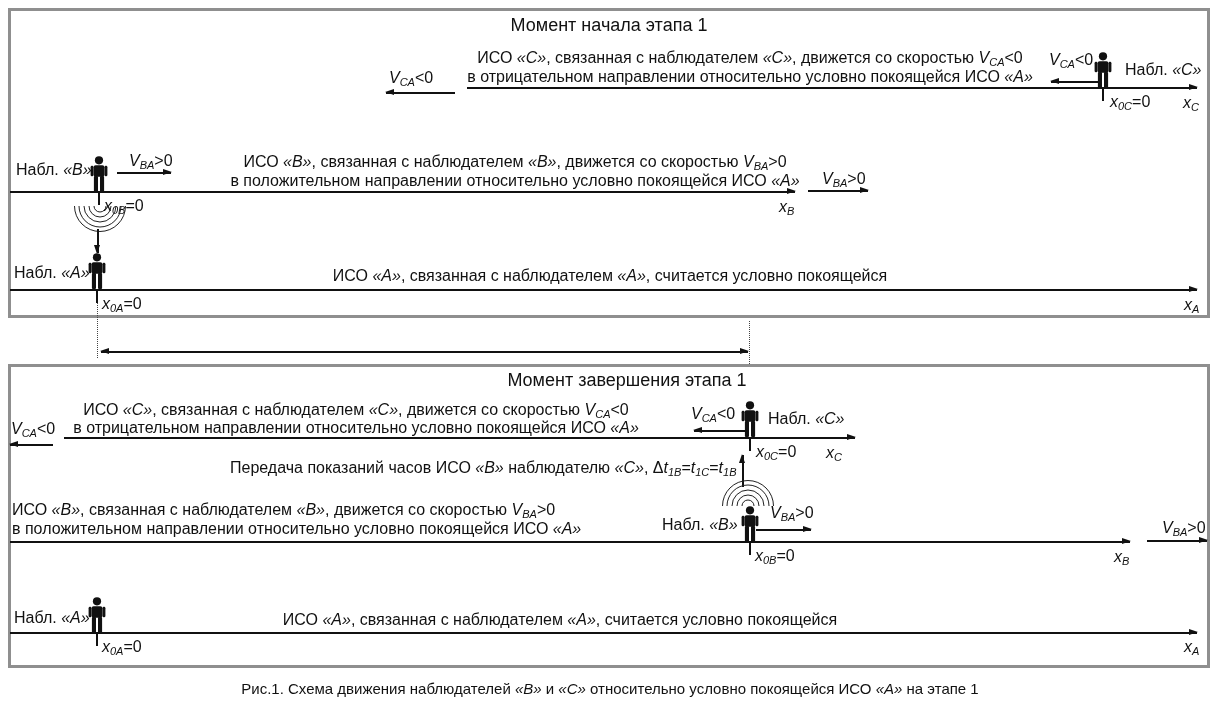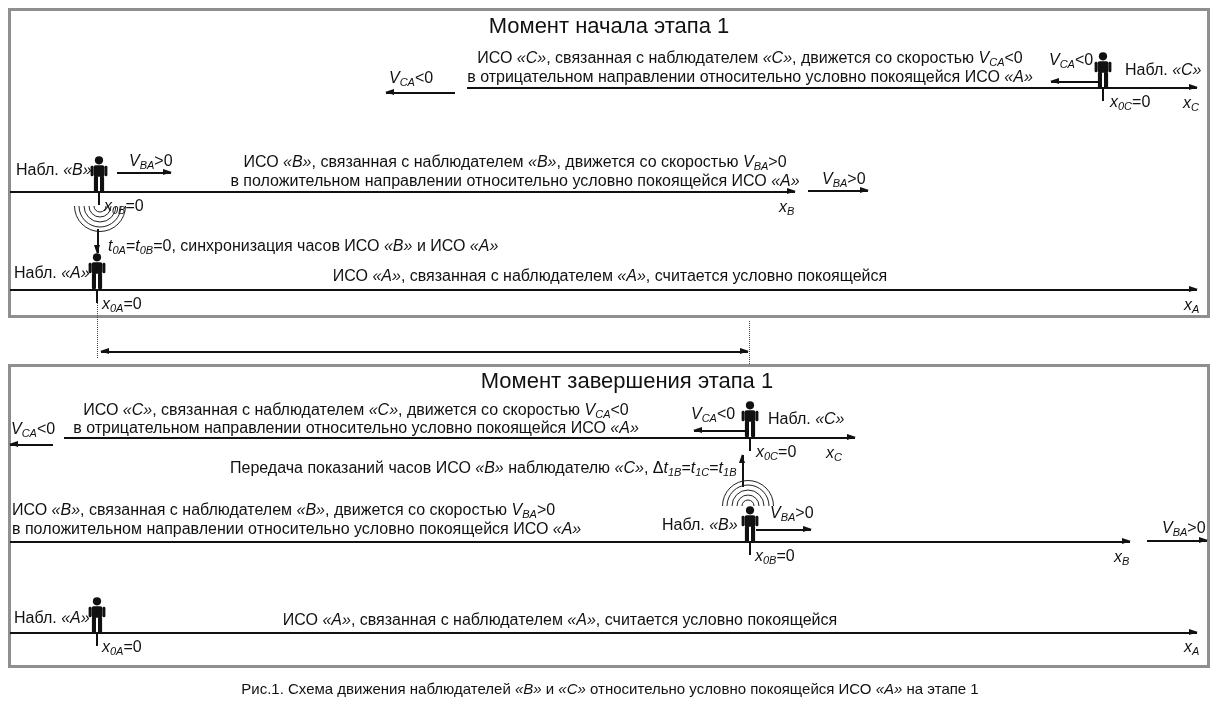--- a/index.html
+++ b/index.html
@@ -3,21 +3,21 @@
 <meta charset="utf-8">
 <style>
   html,body{margin:0;padding:0;background:#fff}
   .stage{position:relative;width:1220px;height:710px;background:#fff;overflow:hidden;
          font-family:"Liberation Sans",sans-serif;color:#111}
   .panel{position:absolute;border:3px solid #8f8f8f;background:#fff}
   .t{position:absolute;white-space:nowrap;font-size:16px;line-height:19px}
   .t sub{font-size:11px;line-height:0;vertical-align:-3px}
   .ctr{text-align:center}
   .rgt{}
-  .title{font-size:22px}
+  .title{font-size:18px}
   .caption{font-size:15px}
   
   .ln{position:absolute;height:1.5px;background:#111}
   .ln.ar::after{content:"";position:absolute;right:-1px;top:-3.2px;width:0;height:0;
     border-left:9px solid #111;border-top:3.9px solid transparent;border-bottom:3.9px solid transparent}
   .ln.al::before{content:"";position:absolute;left:-1px;top:-3.2px;width:0;height:0;
     border-right:9px solid #111;border-top:3.9px solid transparent;border-bottom:3.9px solid transparent}
   
   .vln{position:absolute;width:1.5px;background:#111}
   .vln.au::before{content:"";position:absolute;top:-1px;left:-3.2px;width:0;height:0;
@@ -94,21 +94,20 @@
     <svg width="60" height="26" viewBox="0 0 60 26" fill="none" stroke="#222" stroke-width="1">
       <path d="M24 0 A6 6 0 0 0 36 0"></path>
       <path d="M19 0 A11 11 0 0 0 41 0"></path>
       <path d="M14 0 A16 16 0 0 0 46 0"></path>
       <path d="M9 0 A21 21 0 0 0 51 0"></path>
       <path d="M4.5 0 A25.5 25.5 0 0 0 55.5 0"></path>
     </svg>
   </span>
 
   <div class="vln ad" style="left:97px;top:229px;height:24px"></div>
-  <div class="t" style="left:108px;top:236px"><i>t<sub>0A</sub></i>=<i>t<sub>0B</sub></i>=0, синхронизация часов ИСО <i>«B»</i> и ИСО <i>«A»</i></div>
 
   <div class="t" style="left:14px;top:263px">Набл. <i>«A»</i></div>
   <span class="person" style="left:87px;top:253px">
     <svg width="20" height="36" viewBox="0 0 20 36" fill="#111">
       <circle cx="10" cy="4.3" r="4.1"></circle>
       <rect x="4.6" y="9.3" width="10.8" height="11.5" rx="2"></rect>
       <rect x="1.6" y="9.8" width="2.9" height="10.5" rx="1.4"></rect>
       <rect x="15.5" y="9.8" width="2.9" height="10.5" rx="1.4"></rect>
       <rect x="4.9" y="20" width="4.1" height="16" rx="1"></rect>
       <rect x="11" y="20" width="4.1" height="16" rx="1"></rect>

